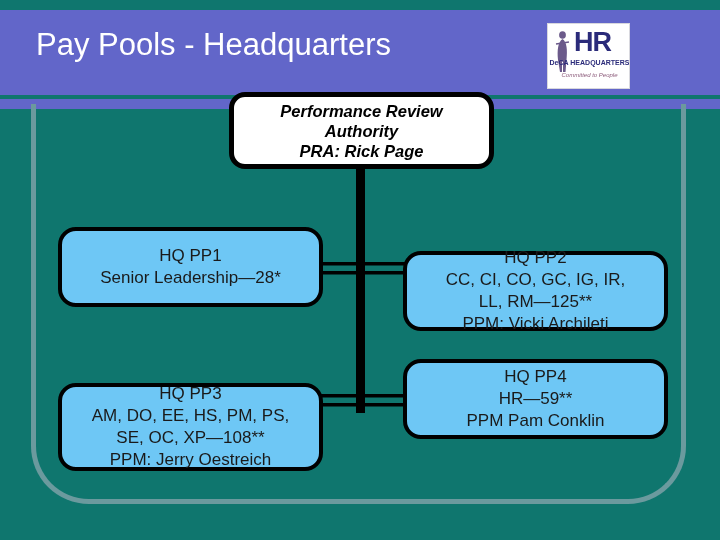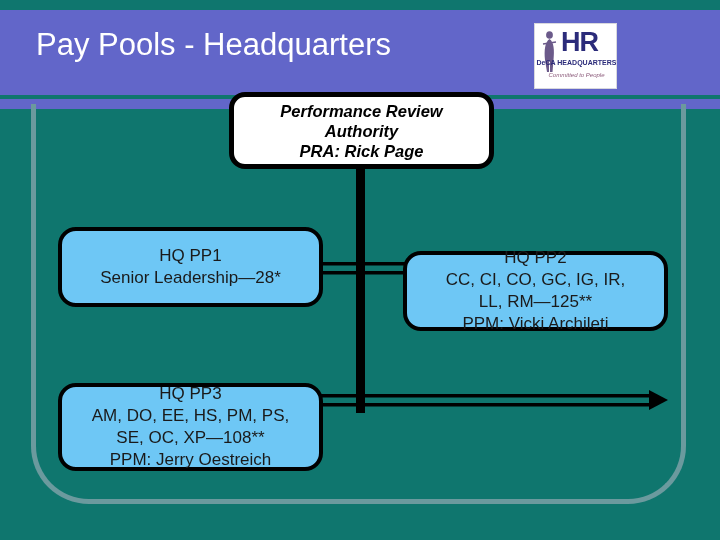--- a/index.html
+++ b/index.html
@@ -42,21 +42,21 @@
     width: 520px;
     font-size: 31px;
     color: #ffffff;
     letter-spacing: 0px;
     white-space: nowrap;
   }
 
   
   .logo-box {
     position: absolute;
-    left: 534px;
+    left: 547px;
     top: 23px;
     width: 83px;
     height: 66px;
     background: #ffffff;
     border: 1px solid #d8d8de;
     box-sizing: border-box;
     overflow: hidden;
   }
   .logo-hr {
     position: absolute;
@@ -267,15 +267,22 @@
 
   <div class="pp-box pp-overflow" id="pp3">
     <div class="pp-stack">
       <div class="pp-line">HQ PP3</div>
       <div class="pp-line">AM, DO, EE, HS, PM, PS,</div>
       <div class="pp-line">SE, OC, XP—108**</div>
       <div class="pp-line">PPM:  Jerry Oestreich</div>
     </div>
   </div>
 
+  <div class="pp-box" id="pp4">
+    <div class="pp-stack">
+      <div class="pp-line">HQ PP4</div>
+      <div class="pp-line">HR—59**</div>
+      <div class="pp-line">PPM Pam Conklin</div>
+    </div>
+  </div>
 
 
 </div>
 
 </body></html>

